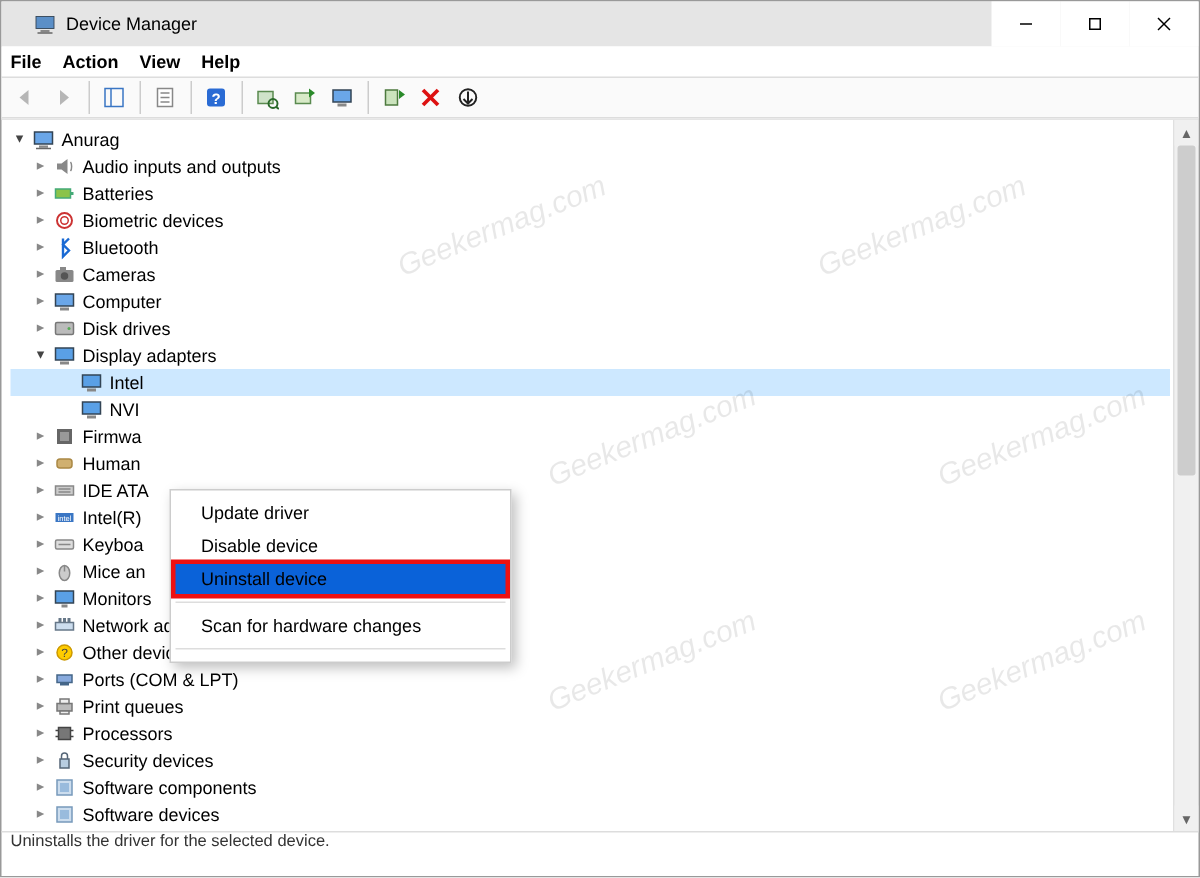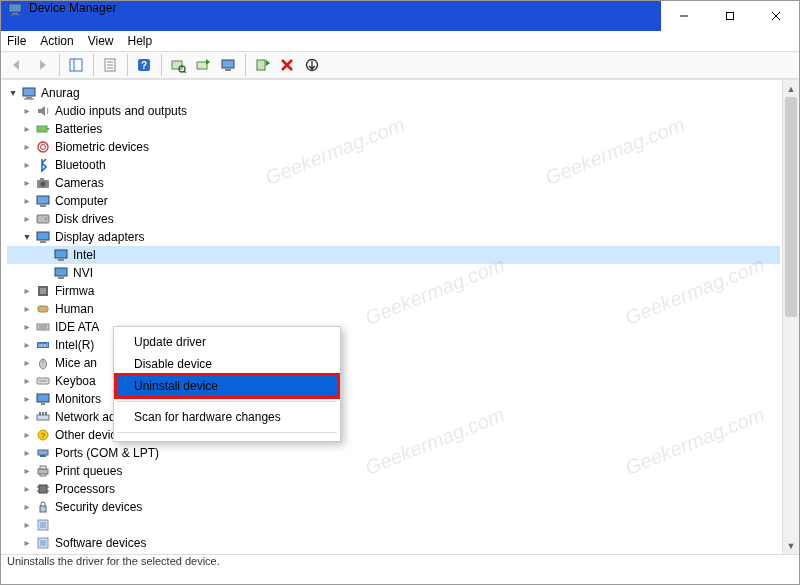--- a/index.html
+++ b/index.html
@@ -1,29 +1,29 @@
 <!DOCTYPE html>
 <html><head>
 <meta charset="utf-8">
 <style>
   * { box-sizing: border-box; margin: 0; padding: 0; font-family: "Segoe UI", Tahoma, sans-serif; }
   body { width: 800px; height: 585px; background: #fff; position: relative; overflow: hidden; }
   .window { width: 800px; height: 585px; border: 1px solid #999; display: flex; flex-direction: column; background: #fff; position: relative; }
 
   
-  .titlebar { height: 30px; display: flex; padding-left: 6px; background: #1d4ed8; }
+  .titlebar { height: 30px; display: flex; align-items: center; padding-left: 21px; background: #e5e5e5; }
   .titlebar .app-icon { width: 16px; height: 16px; margin-right: 6px; display:flex; align-items:center; justify-content:center; }
   .titlebar .title { font-size: 12px; color: #000; flex: 1; }
   .win-controls { display: flex; height: 100%; }
   .win-btn { width: 46px; height: 30px; display: flex; align-items: center; justify-content: center; background: #fff; cursor: pointer; }
   .win-btn svg { width: 10px; height: 10px; }
 
   
   .menubar { height: 20px; display: flex; align-items: center; padding-left: 6px; background: #fff; font-size: 12px; }
-  .menubar .menu-item { margin-right: 14px; cursor: pointer; }
+  .menubar .menu-item { margin-right: 14px; cursor: pointer; font-weight: bold; }
 
   
   .toolbar { height: 28px; display: flex; align-items: center; padding-left: 4px; border-top: 1px solid #ddd; border-bottom: 1px solid #ddd; background: #fafafa; }
   .tbtn { width: 24px; height: 24px; display:flex; align-items:center; justify-content:center; margin-right:1px; cursor:pointer; border:1px solid transparent; }
   .tbtn.disabled { opacity:0.45; cursor:default; }
   .tbar-sep { width:1px; height:22px; background:#ccc; margin:0 4px; }
 
   
   .client { flex: 1; display: flex; position: relative; overflow: hidden; border-top:1px solid #e5e5e5; }
   .tree { flex: 1; padding: 4px 2px 4px 6px; font-size: 12px; line-height: 18px; overflow: hidden; position: relative; }
@@ -323,35 +323,35 @@
               <rect x="2" y="5" width="12" height="6" fill="#3a76c4"></rect>
               <text x="8" y="10" font-size="5" fill="#fff" text-anchor="middle">intel</text>
             </svg>
           </span>
           <span>Intel(R)</span>
         </div>
         <div class="row indent-1">
           <span class="arrow collapsed"></span>
           <span class="dev-icon">
             <svg width="16" height="16" viewBox="0 0 16 16">
+              <rect x="2" y="5" width="12" height="6" rx="1" fill="#ddd" stroke="#888"></rect>
+              <line x1="4" y1="8" x2="12" y2="8" stroke="#888"></line>
+            </svg>
+          </span>
+          <span>Keyboa</span>
+        </div>
+        <div class="row indent-1">
+          <span class="arrow collapsed"></span>
+          <span class="dev-icon">
+            <svg width="16" height="16" viewBox="0 0 16 16">
               <ellipse cx="8" cy="9" rx="3.5" ry="5" fill="#ccc" stroke="#888"></ellipse>
               <line x1="8" y1="4" x2="8" y2="8" stroke="#888"></line>
             </svg>
           </span>
           <span>Mice an</span>
-        </div>
-        <div class="row indent-1">
-          <span class="arrow collapsed"></span>
-          <span class="dev-icon">
-            <svg width="16" height="16" viewBox="0 0 16 16">
-              <rect x="2" y="5" width="12" height="6" rx="1" fill="#ddd" stroke="#888"></rect>
-              <line x1="4" y1="8" x2="12" y2="8" stroke="#888"></line>
-            </svg>
-          </span>
-          <span>Keyboa</span>
         </div>
         <div class="row indent-1">
           <span class="arrow collapsed"></span>
           <span class="dev-icon">
             <svg width="16" height="16" viewBox="0 0 16 16">
               <rect x="2" y="3" width="12" height="8" fill="#5aa0e6" stroke="#345"></rect>
               <rect x="6" y="12" width="4" height="2" fill="#888"></rect>
             </svg>
           </span>
           <span>Monitors</span>
@@ -423,20 +423,21 @@
           <span>Security devices</span>
         </div>
         <div class="row indent-1">
           <span class="arrow collapsed"></span>
           <span class="dev-icon">
             <svg width="16" height="16" viewBox="0 0 16 16">
               <rect x="3" y="3" width="10" height="10" fill="#cde" stroke="#79b"></rect>
               <rect x="5" y="5" width="6" height="6" fill="#9bd"></rect>
             </svg>
           </span>
+          <span>Software components</span>
         </div>
         <div class="row indent-1">
           <span class="arrow collapsed"></span>
           <span class="dev-icon">
             <svg width="16" height="16" viewBox="0 0 16 16">
               <rect x="3" y="3" width="10" height="10" fill="#cde" stroke="#79b"></rect>
               <rect x="5" y="5" width="6" height="6" fill="#9bd"></rect>
             </svg>
           </span>
           <span>Software devices</span>

